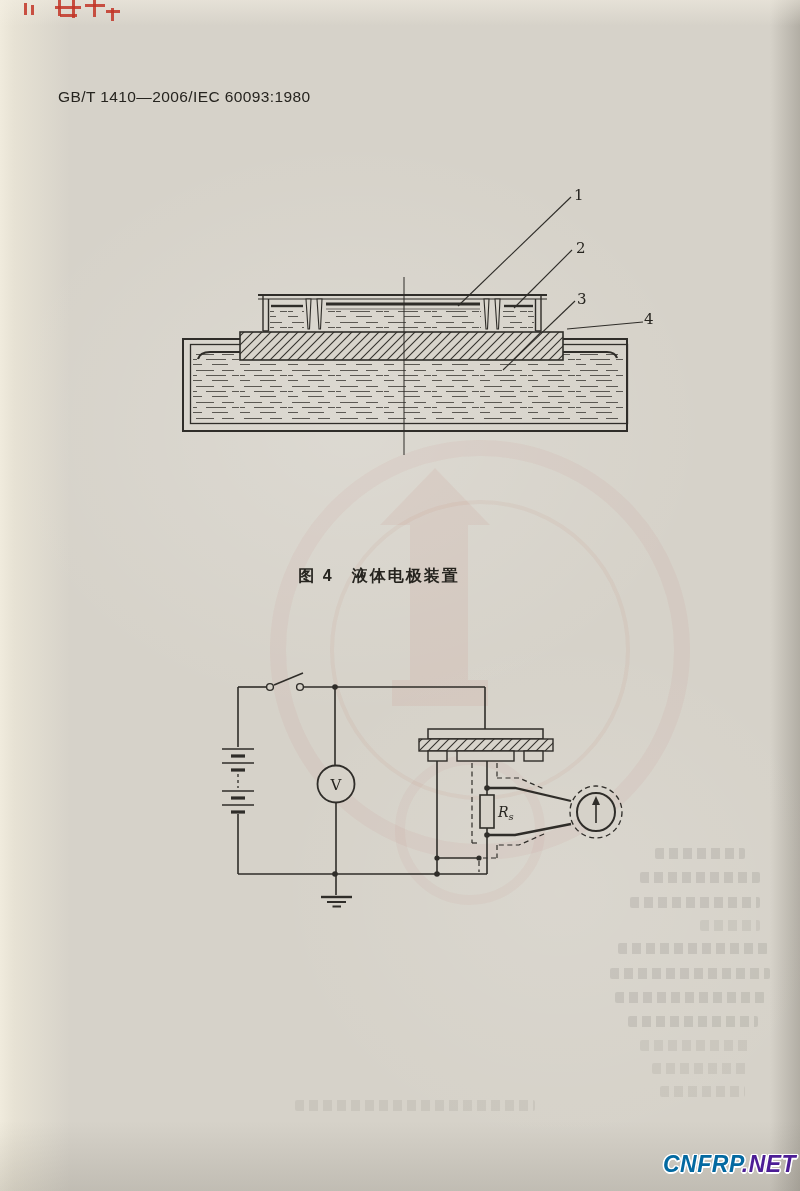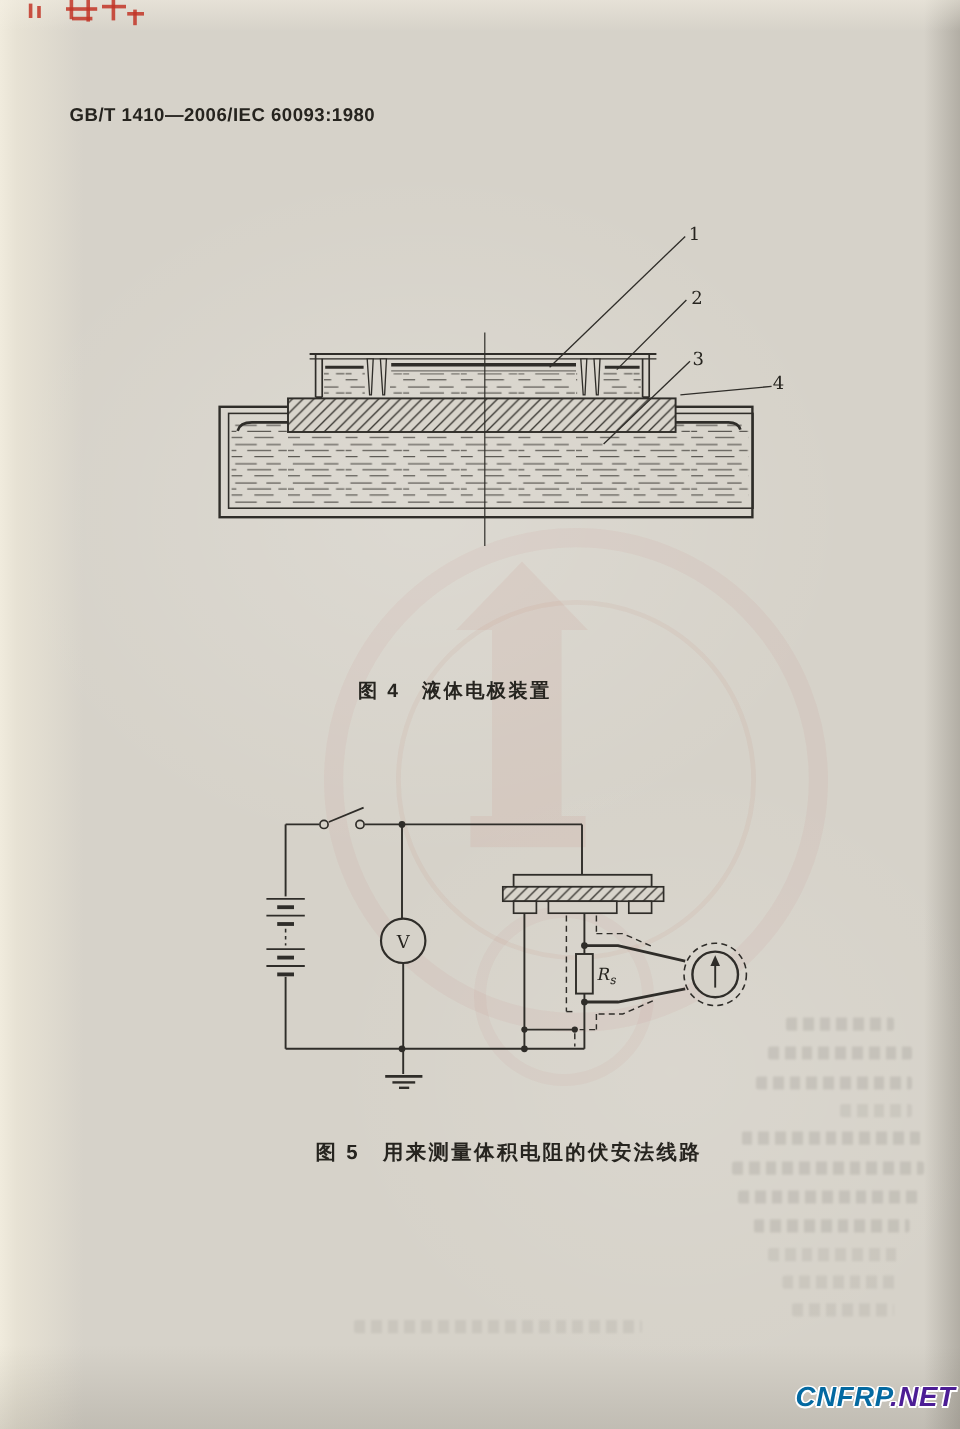--- a/index.html
+++ b/index.html
@@ -17,21 +17,21 @@
     background:linear-gradient(270deg,rgba(95,90,80,.30),rgba(95,90,80,0));}
   .edge-bottom{left:0;bottom:0;width:800px;height:70px;
     background:linear-gradient(0deg,rgba(95,90,80,.18),rgba(95,90,80,0));}
   .edge-top{left:0;top:0;width:800px;height:26px;
     background:linear-gradient(180deg,rgba(245,240,228,.5),rgba(245,240,228,0));}
   .sheen{left:0;top:0;width:800px;height:1191px;
     background:radial-gradient(ellipse 520px 420px at 44% 36%,rgba(255,255,255,.16),rgba(255,255,255,0) 70%),
                radial-gradient(ellipse 420px 380px at 70% 75%,rgba(255,255,255,.10),rgba(255,255,255,0) 70%);}
   
   .abs{position:absolute;}
-  .header-title{left:58px;top:88px;font-size:15.5px;font-weight:bold;letter-spacing:.4px;color:#26241f;}
+  .header-title{left:58px;top:88px;font-size:15.5px;font-weight:normal;letter-spacing:.4px;color:#26241f;}
   .legend{left:88px;top:484px;font-size:14.5px;letter-spacing:1px;line-height:25px;color:#2b2925;}
   .cap4{left:179px;top:566px;width:400px;text-align:center;font-size:16px;font-weight:bold;letter-spacing:2px;color:#26241f;}
   .note5{left:163px;top:929px;width:500px;text-align:center;font-size:13.5px;letter-spacing:1px;color:#2e2c28;}
   .cap5{left:174px;top:949px;width:500px;text-align:center;font-size:17px;font-weight:bold;letter-spacing:2px;color:#26241f;}
   
   .ghost{position:absolute;height:11px;border-radius:2px;opacity:.16;filter:blur(.7px);
     background:repeating-linear-gradient(90deg,#6e6c66 0 9px,transparent 9px 14px);}
   .ghost.light{opacity:.11;}
   
   .redfrag{position:absolute;background:#c23527;opacity:.85;}
@@ -243,21 +243,20 @@
         <circle cx="487" cy="788" r="2.8"></circle>
         <circle cx="487" cy="835" r="2.8"></circle>
       </g>
     </g>
     <g fill="#26241f" stroke="none">
       <text x="336" y="790" font-size="15" text-anchor="middle">V</text>
       <text x="498" y="817" font-size="14" font-style="italic"><tspan>R</tspan><tspan dy="3" font-size="10">s</tspan></text>
     </g>
   </svg>
 
-  <div class="abs cap5">图 5　用来测量体积电阻的伏安法线路</div>
 
   <div>
     <span class="redfrag" style="left:24px;top:3px;width:3px;height:12px"></span>
     <span class="redfrag" style="left:31px;top:5px;width:3px;height:10px"></span>
     <span class="redfrag" style="left:55px;top:6px;width:26px;height:3px"></span>
     <span class="redfrag" style="left:58px;top:0;width:3px;height:16px"></span>
     <span class="redfrag" style="left:72px;top:0;width:3px;height:18px"></span>
     <span class="redfrag" style="left:60px;top:14px;width:17px;height:3px"></span>
     <span class="redfrag" style="left:85px;top:4px;width:20px;height:3px"></span>
     <span class="redfrag" style="left:93px;top:0;width:3px;height:17px"></span>

